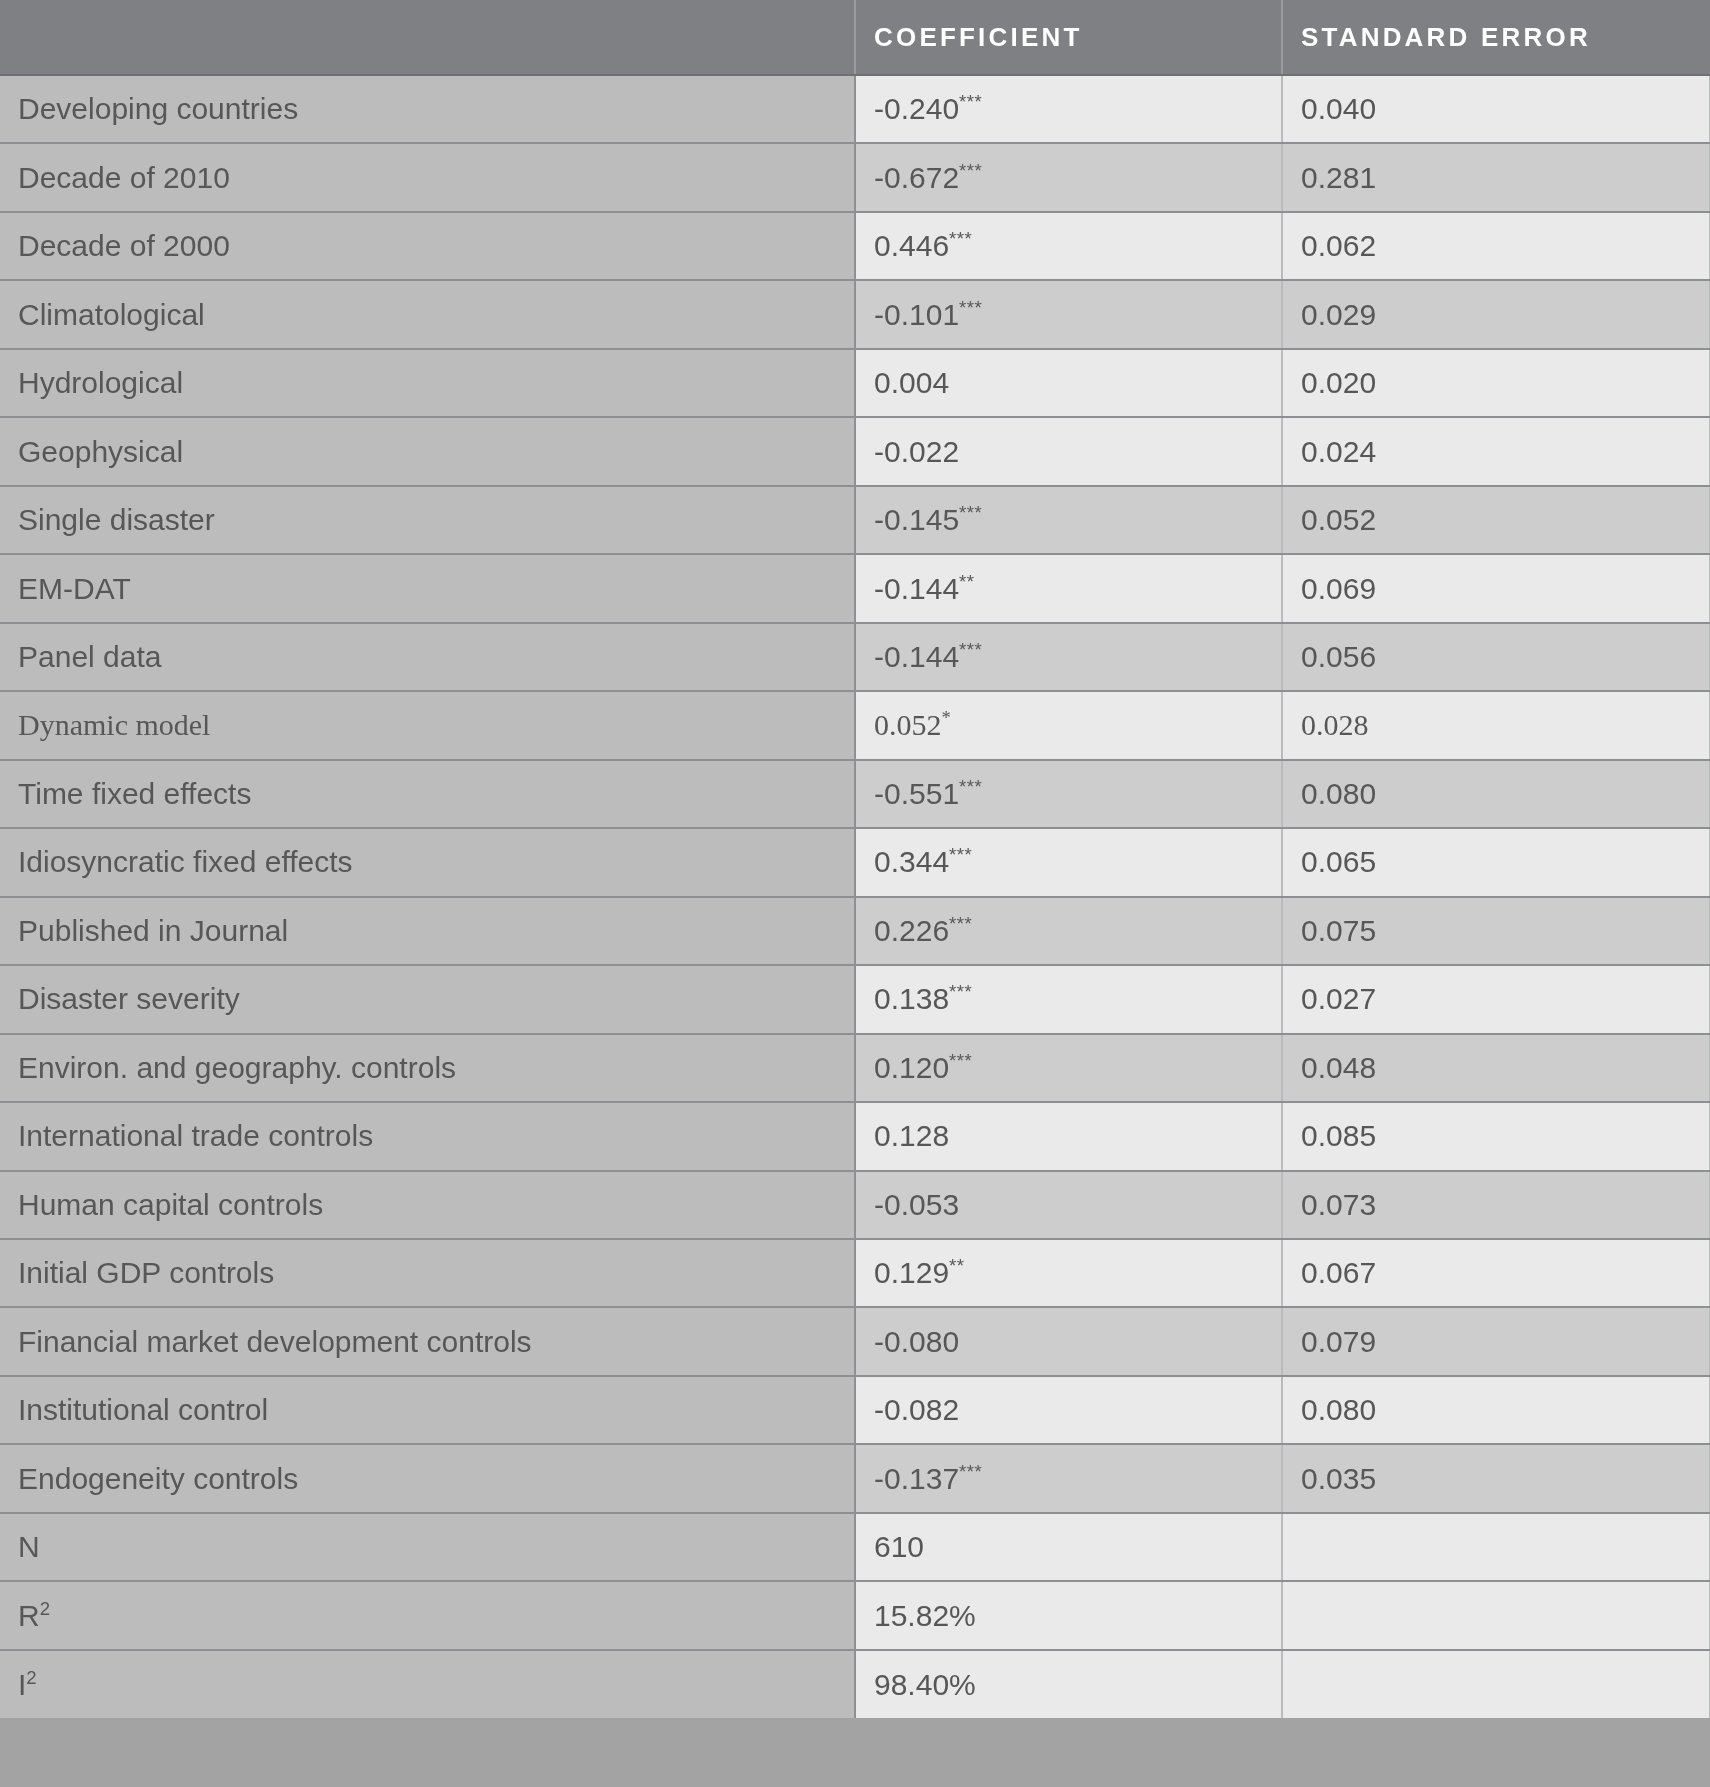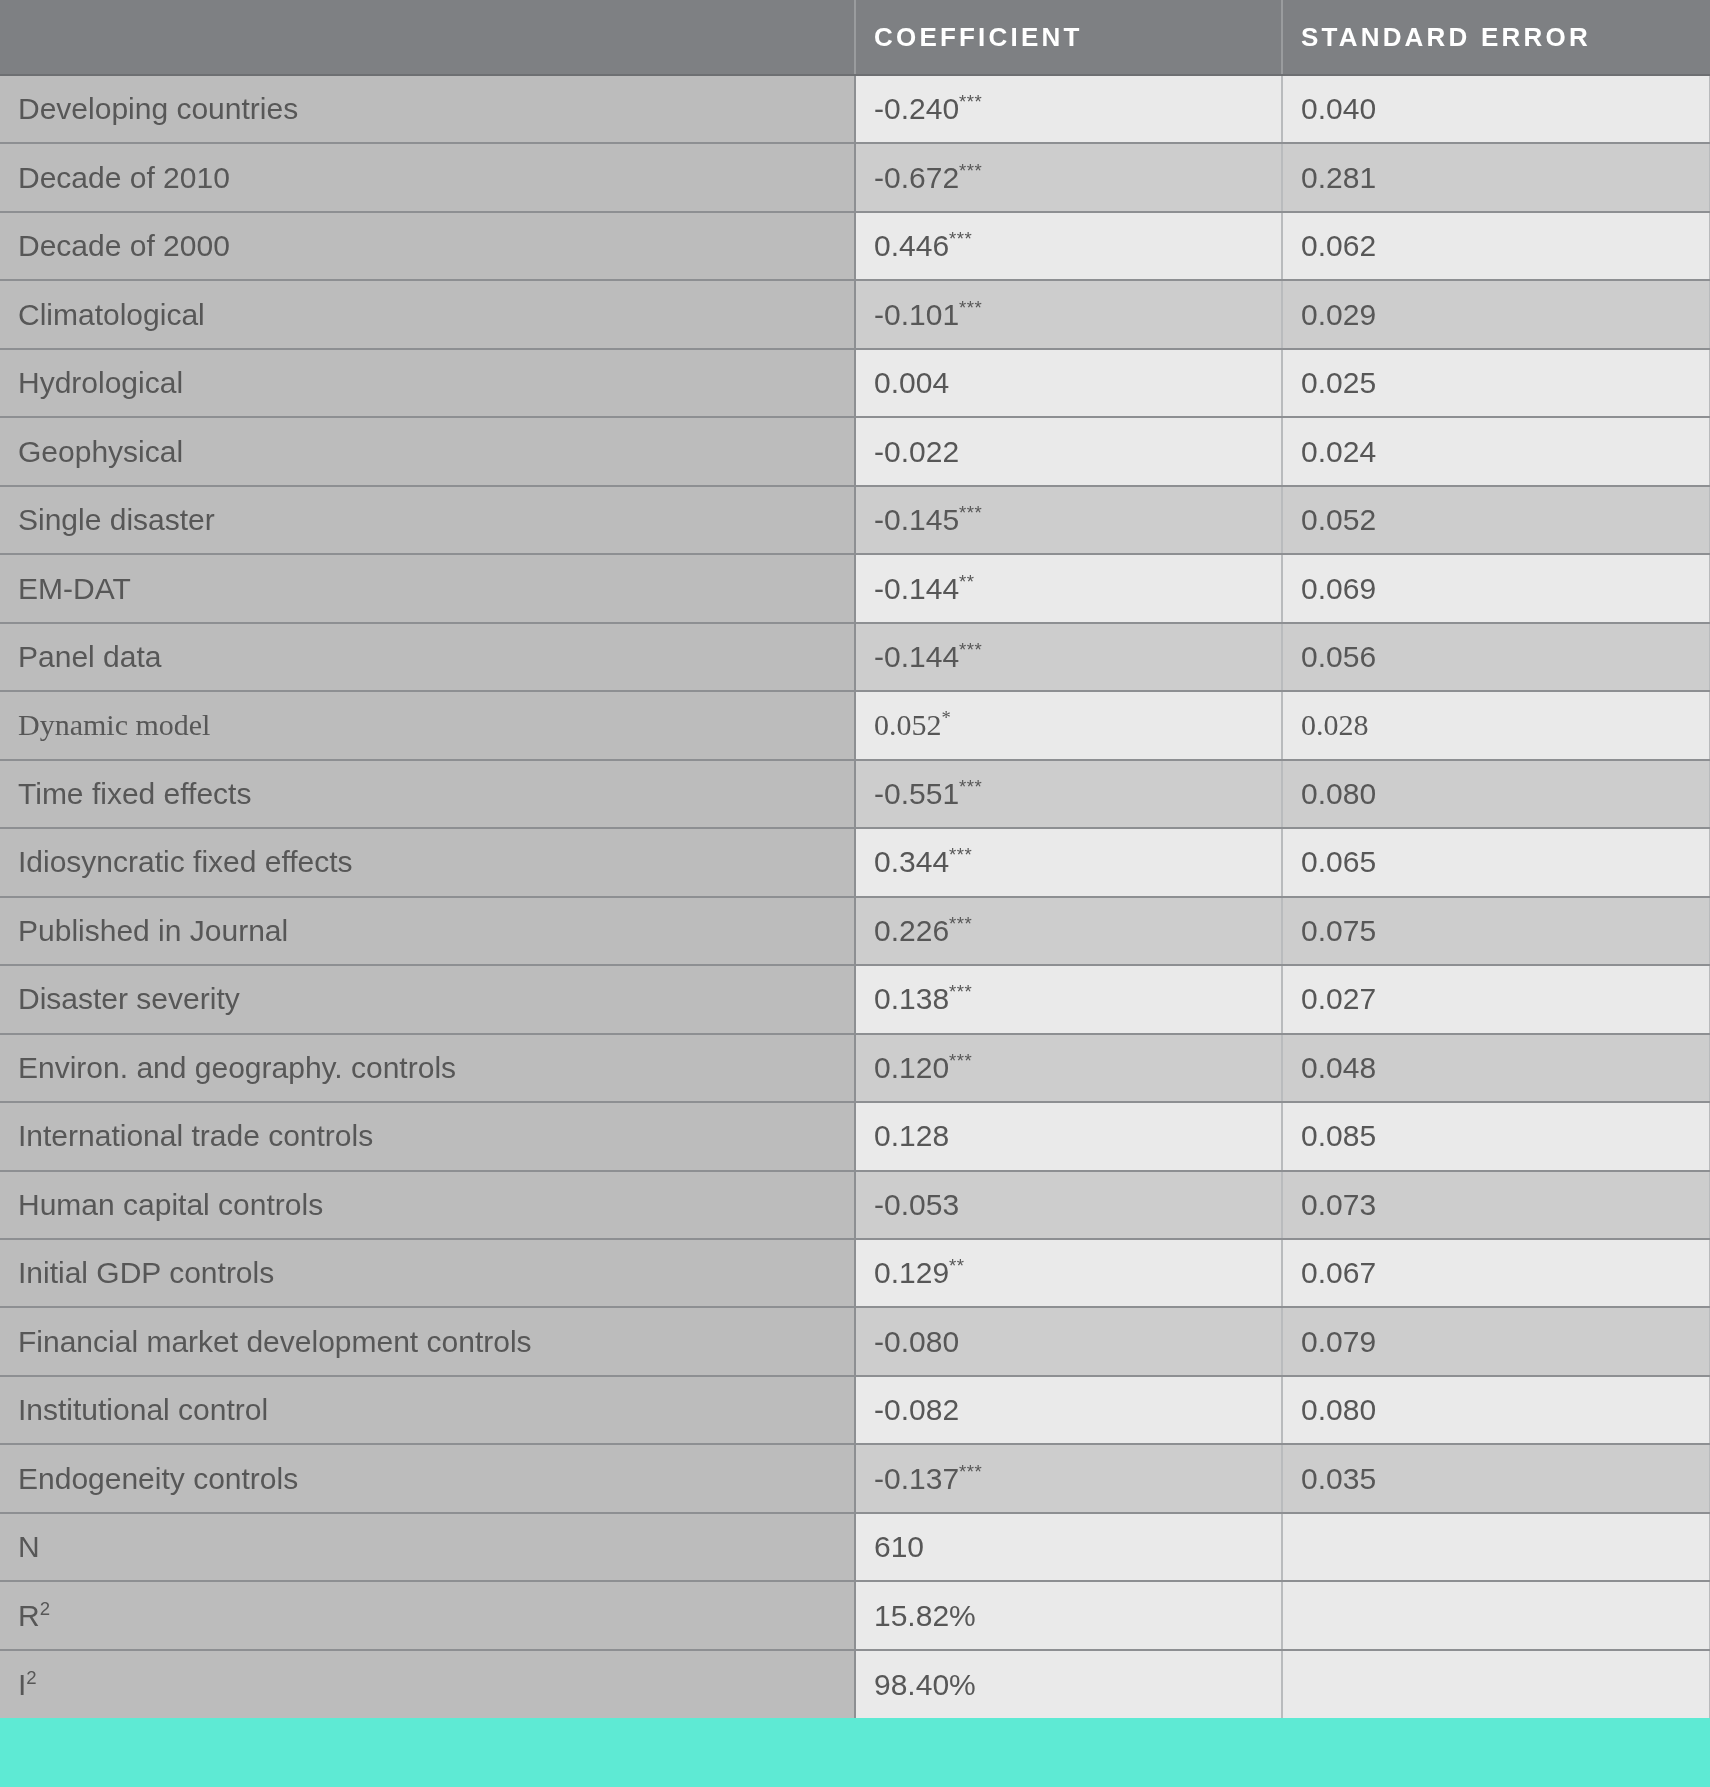--- a/index.html
+++ b/index.html
@@ -12,21 +12,21 @@
     width: 1710px;
     height: 1787px;
     overflow: hidden;
     font-family: "Liberation Sans", "DejaVu Sans", sans-serif;
   }
 
   .table-wrap {
     width: 1710px;
     height: 1787px;
     box-sizing: border-box;
-    background: #5eead4;
+    background: #a3a3a3;
   }
 
   table.results {
     width: 1710px;
     border-collapse: collapse;
     table-layout: fixed;
     background: #bcbcbc;
   }
 
   col.c-label  { width: 855px; }
@@ -137,21 +137,21 @@
           <td class="value-cell">0.062</td>
         </tr>
         <tr class="band-dark" style="height: 68.48px;">
           <td class="label-cell">Climatological</td>
           <td class="value-cell">-0.101<sup class="stars">***</sup></td>
           <td class="value-cell">0.029</td>
         </tr>
         <tr class="band-light" style="height: 68.48px;">
           <td class="label-cell">Hydrological</td>
           <td class="value-cell">0.004</td>
-          <td class="value-cell">0.025</td>
+          <td class="value-cell">0.020</td>
         </tr>
         <tr class="band-light" style="height: 68.48px;">
           <td class="label-cell">Geophysical</td>
           <td class="value-cell">-0.022</td>
           <td class="value-cell">0.024</td>
         </tr>
         <tr class="band-dark" style="height: 68.48px;">
           <td class="label-cell">Single disaster</td>
           <td class="value-cell">-0.145<sup class="stars">***</sup></td>
           <td class="value-cell">0.052</td>

